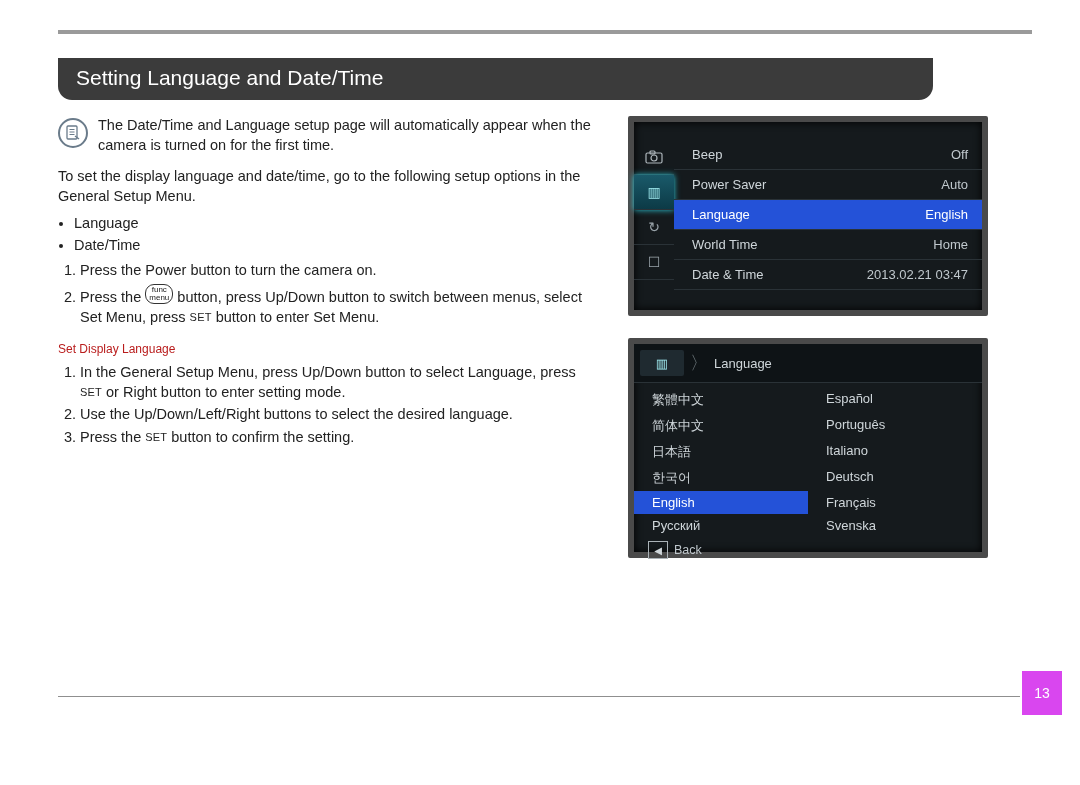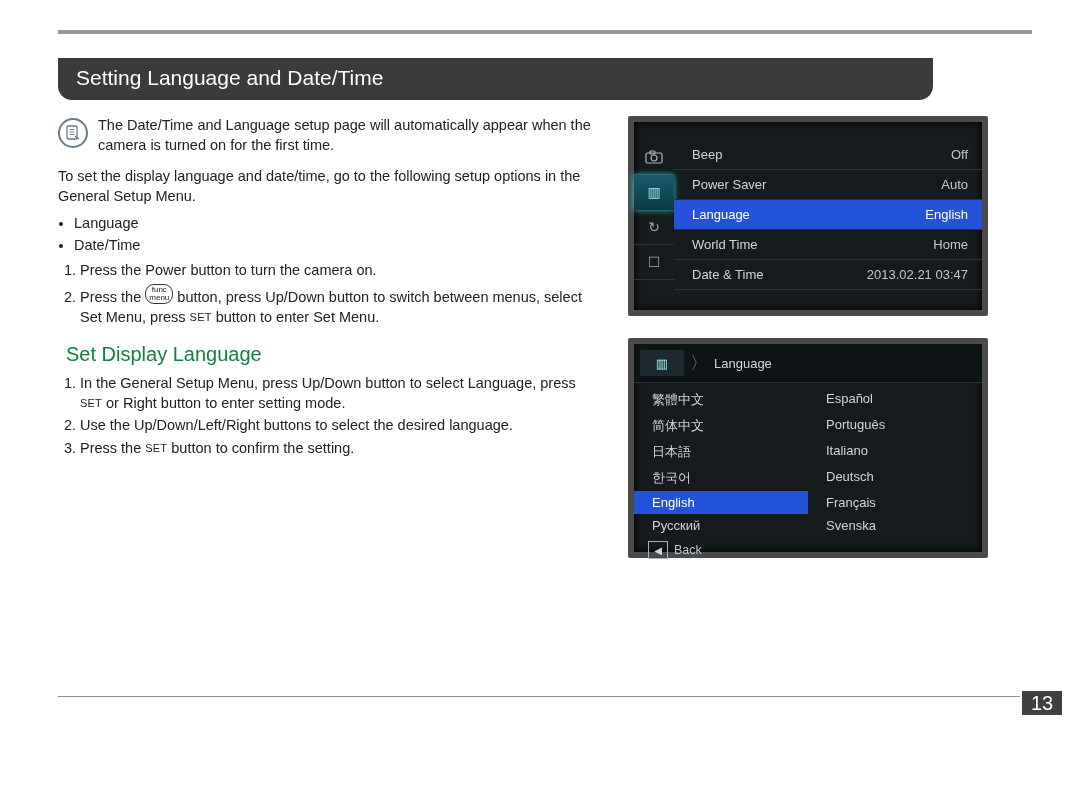--- a/index.html
+++ b/index.html
@@ -64,23 +64,23 @@
     font-size: 14px;
     flex-shrink: 0;
     margin-top: 2px;
   }
   .body-text { margin: 8px 0; }
   .bullets { margin: 4px 0 6px 0; padding-left: 16px; }
   .bullets li { list-style: disc; margin: 2px 0; }
   ol.steps { margin: 4px 0 12px 0; padding-left: 22px; }
   ol.steps li { margin: 3px 0; }
   .subhead {
-    font-size: 20px;
-    margin: 14px 0 6px 8px;
-    color: #15803d;
+    font-size: 12px;
+    margin: 14px 0 6px 0;
+    color: #b91c1c;
   }
   .inline-btn {
     display: inline-block;
     border: 1.4px solid #333;
     border-radius: 9px;
     font-size: 8px;
     line-height: 1;
     padding: 1px 3px;
     vertical-align: 2px;
     text-align: center;
@@ -186,28 +186,28 @@
     border:1px solid #aab2b7;
     align-items:center;justify-content:center;
     font-size:10px;
     color:#cfd6da;
   }
 
   .page-num {
     position:absolute;
     right: 18px;
     bottom: 40px;
-    background:#404040;
+    background:#d946ef;
     color:#fff;
     width:40px;
-    height:24px;
+    height:44px;
     display:flex;
     align-items:center;
     justify-content:center;
-    font-size:20px;
+    font-size:14px;
   }
   .bottom-rule {
     position:absolute;
     left:58px;
     right:60px;
     bottom:58px;
     height:1px;
     background:#8f8f8f;
   }
 </style>

